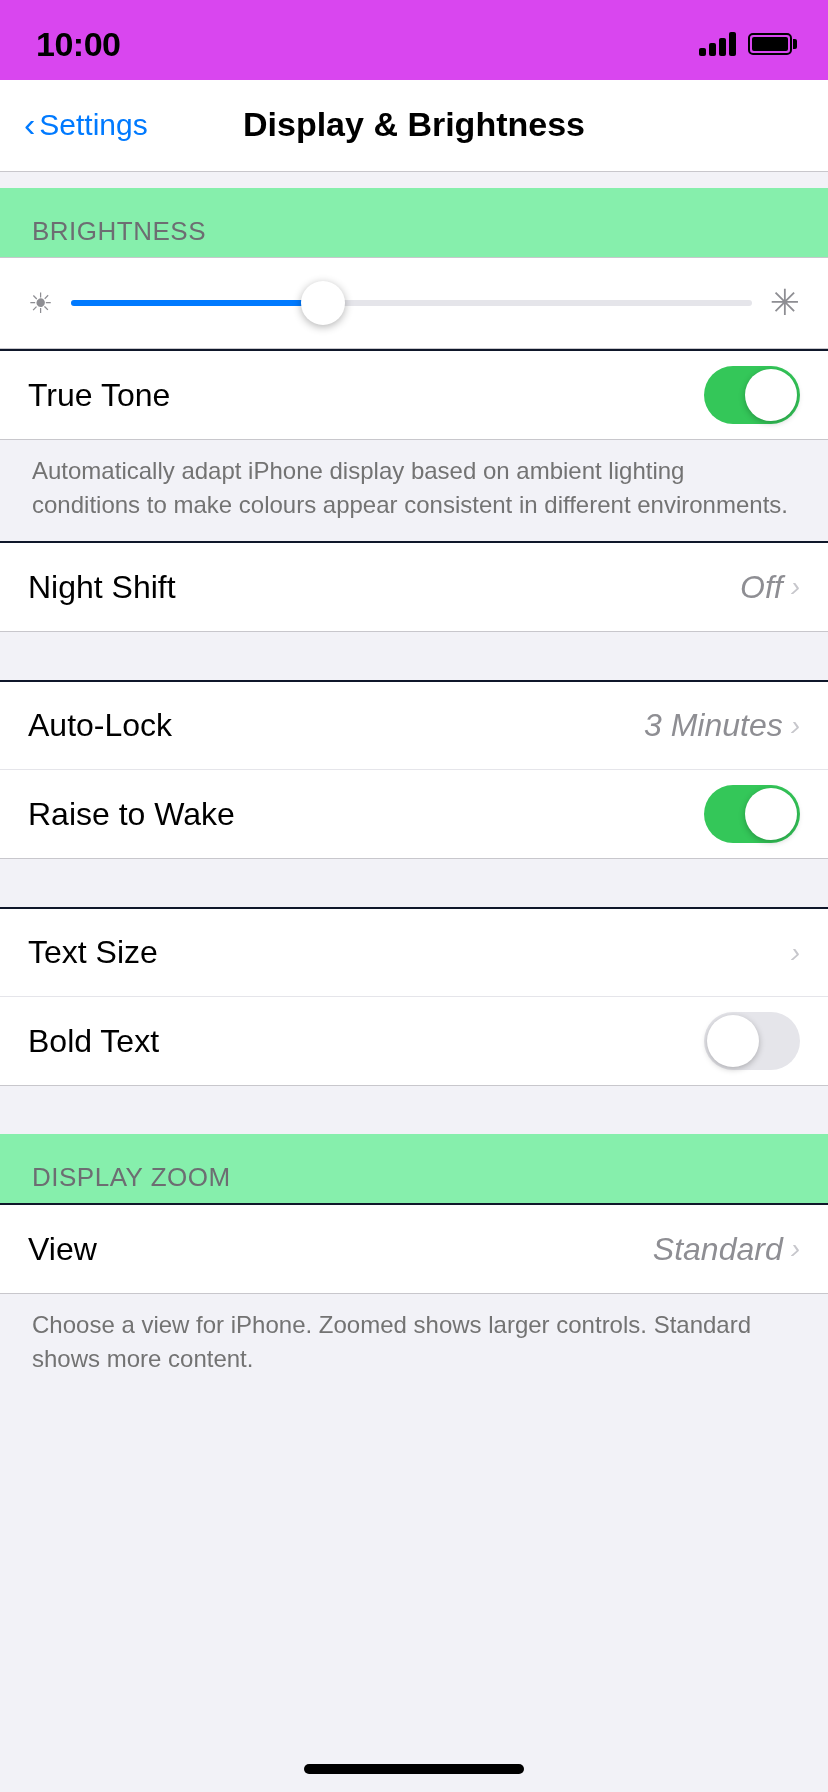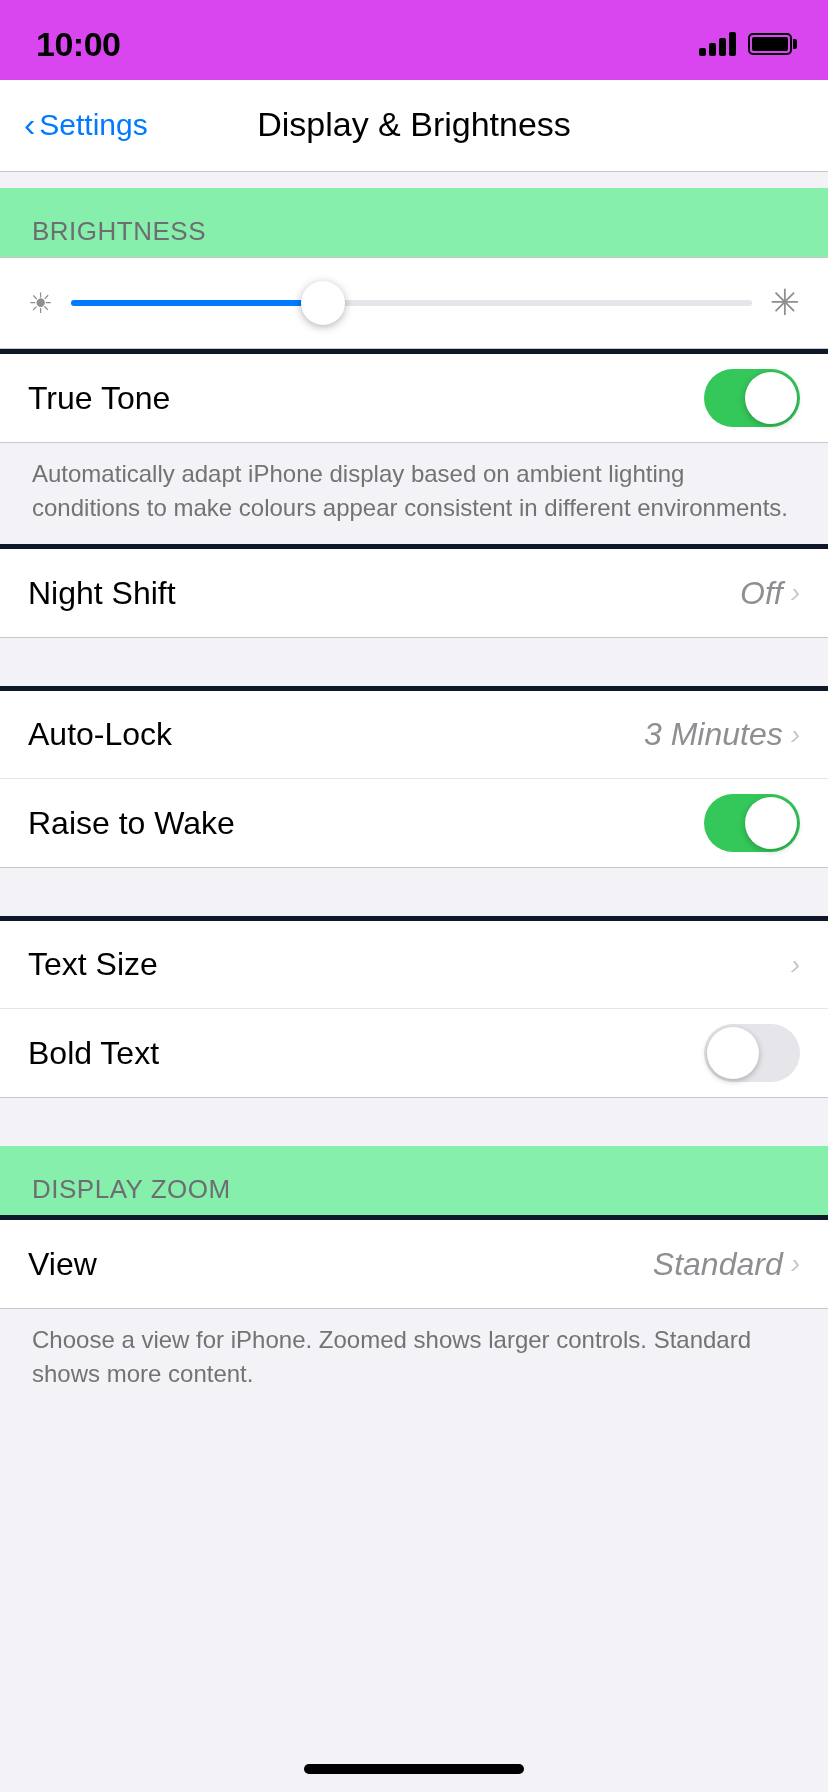--- a/index.html
+++ b/index.html
@@ -92,37 +92,37 @@
       cursor: pointer;
       gap: 4px;
     }
     .nav-back-chevron {
       font-size: 34px;
       line-height: 1;
       margin-top: -2px;
     }
     .nav-title {
       font-size: 34px;
-      font-weight: 400;
+      font-weight: 700;
       color: #000;
     }
 
     .section-header {
       padding: 28px 32px 10px;
       font-size: 26px;
       font-weight: 400;
       color: #6d6d72;
       text-transform: uppercase;
       letter-spacing: 0.5px;
       background: #86efac;
     }
 
     .section-card {
       background: #15803d;
-      border-top: 5px solid #0f172a;
+      border-top: 2px solid #0f172a;
       border-bottom: 1px solid #c8c7cc;
     }
 
     .section-footer {
       padding: 14px 32px 20px;
       font-size: 24px;
       color: #737373;
       line-height: 1.4;
       background: #f2f2f7;
     }

